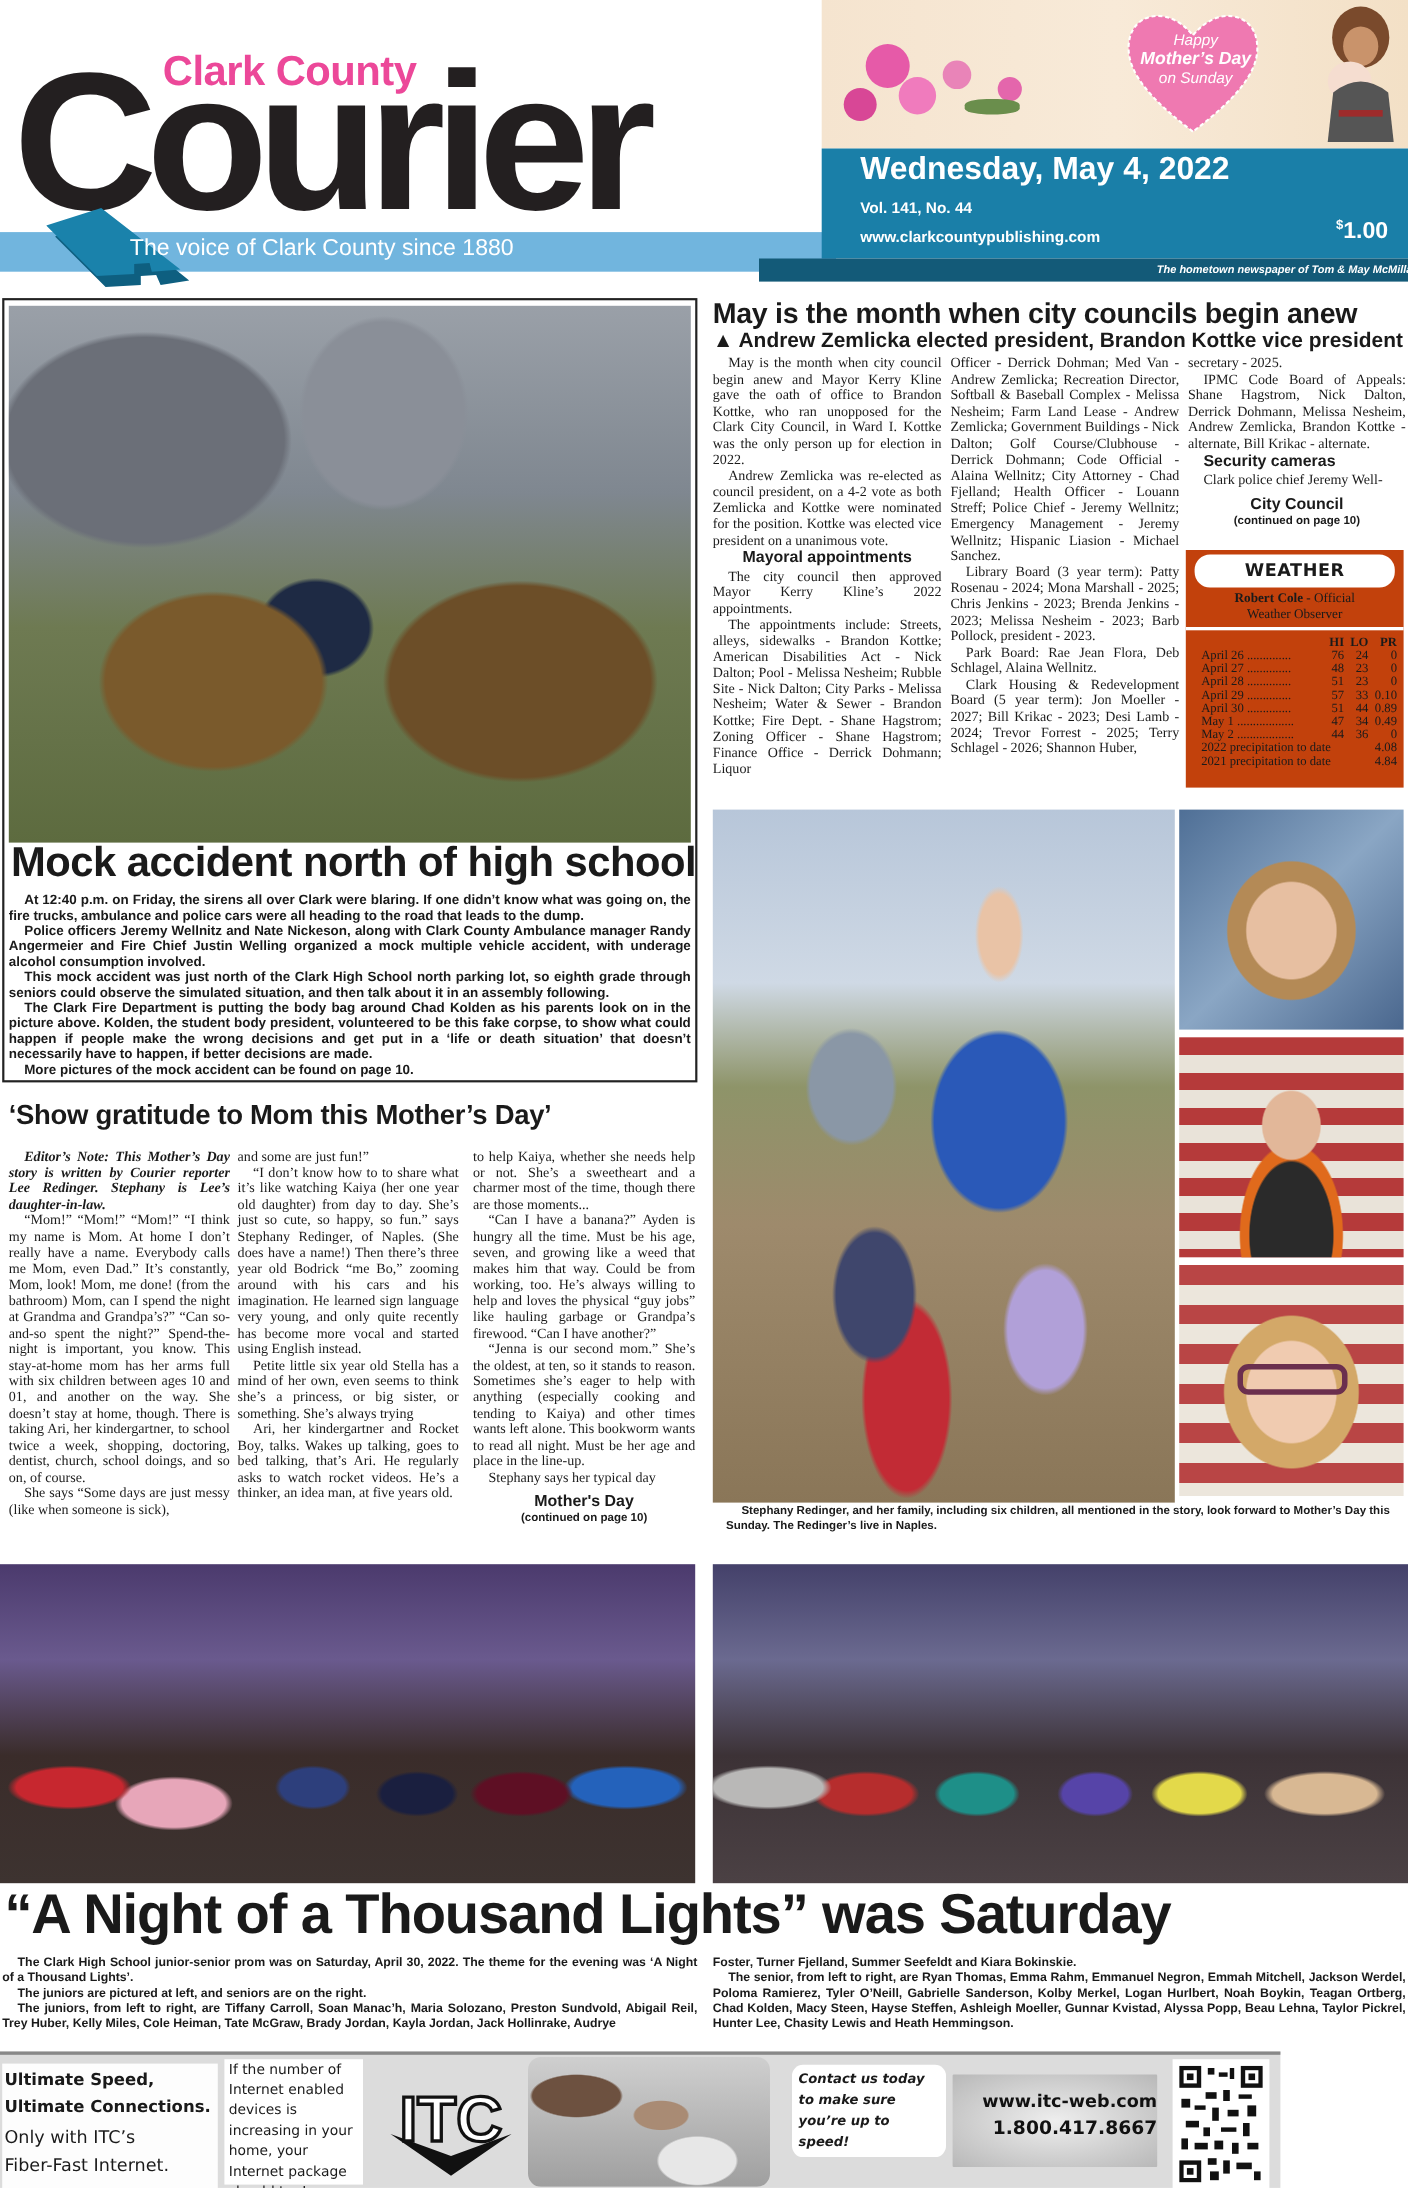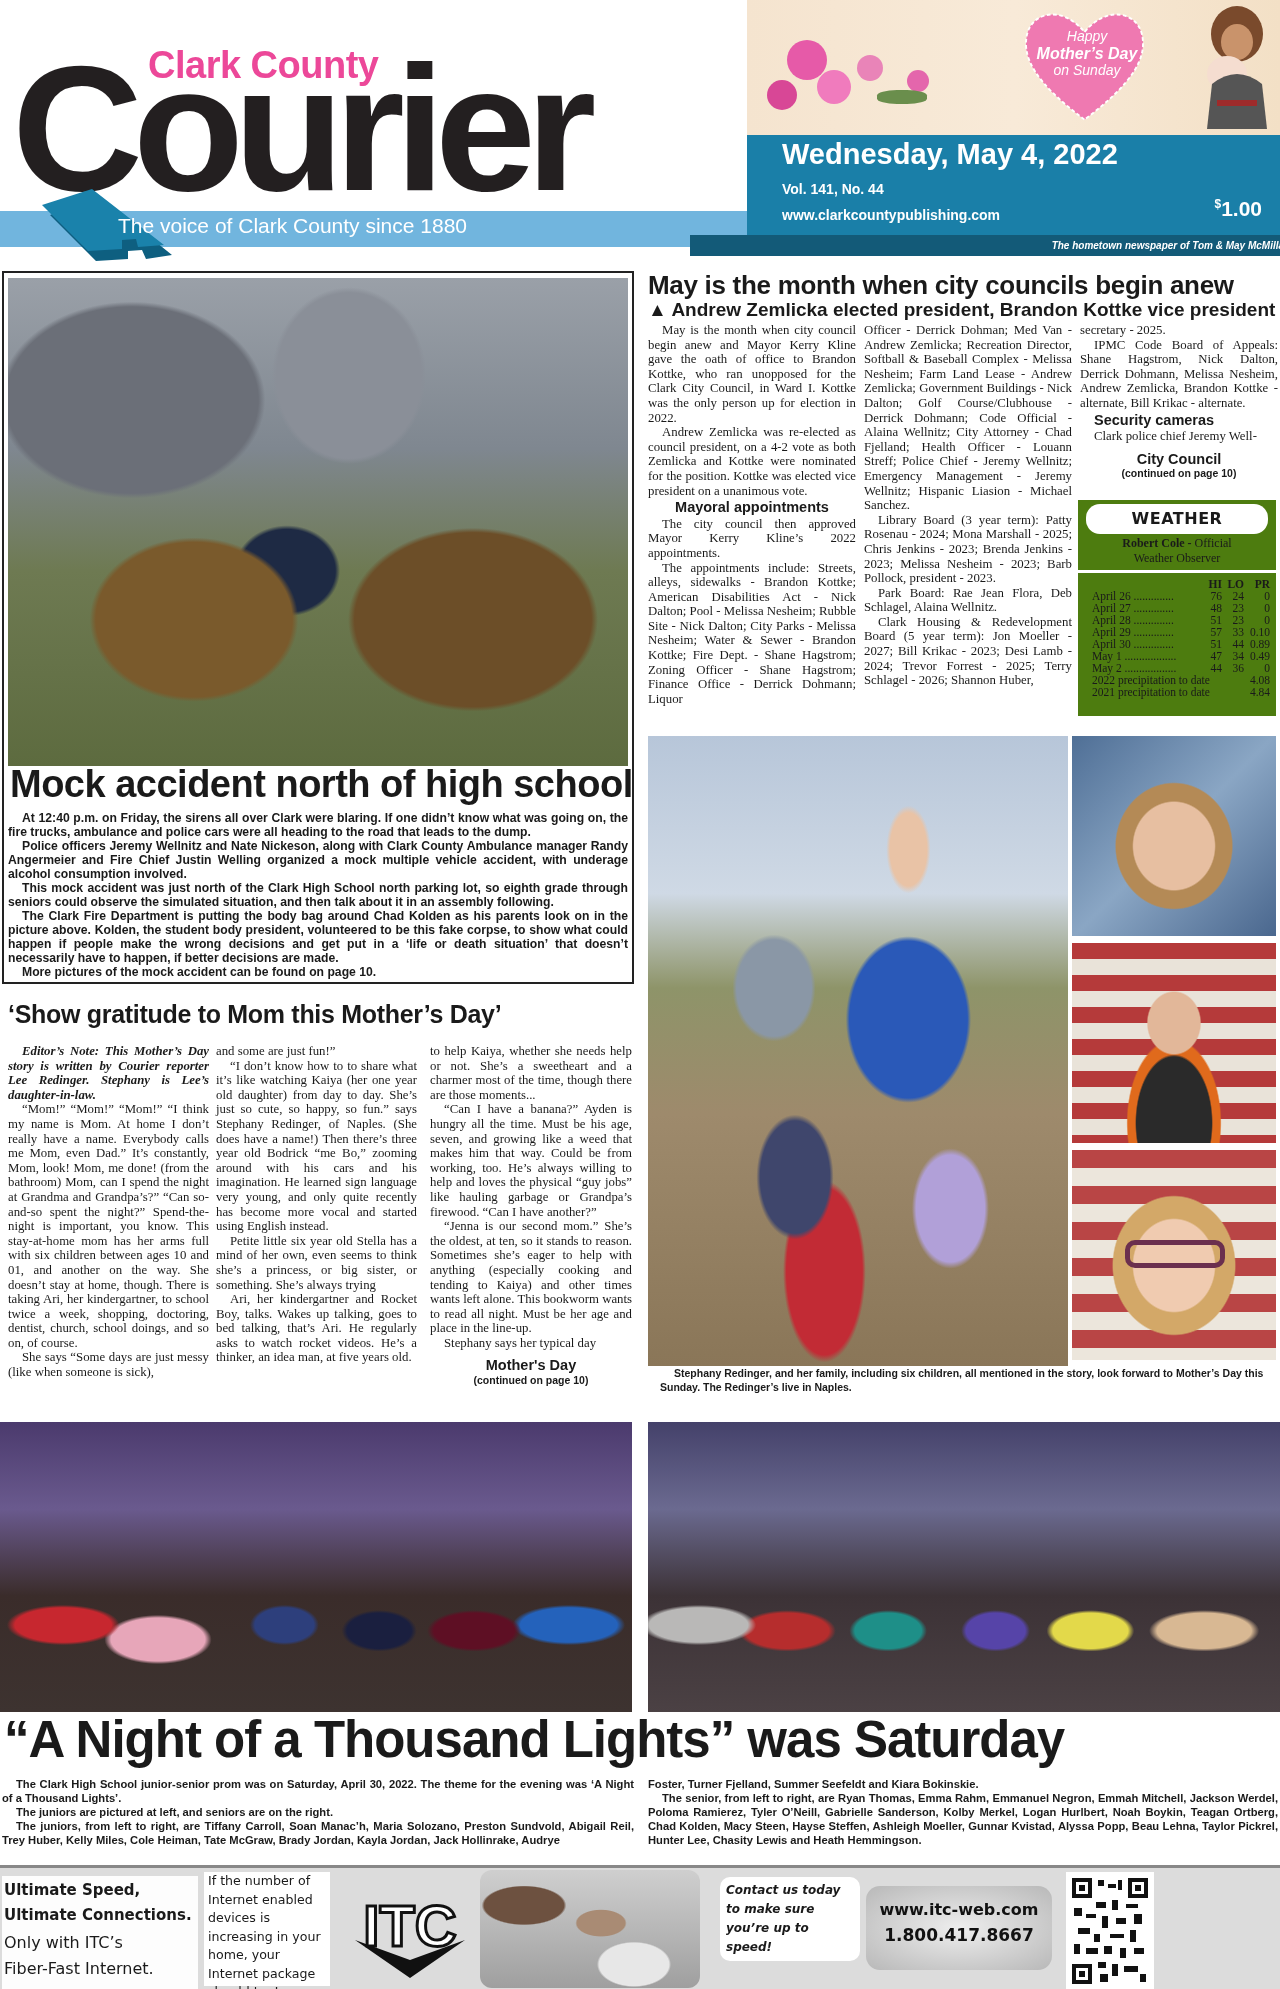--- a/index.html
+++ b/index.html
@@ -44,21 +44,21 @@
   #council-head { left: 648px; top: 270px; font-family: "Liberation Sans", sans-serif; font-weight: 700; font-size: 26px; letter-spacing: -0.3px; }
   #council-sub { left: 648px; top: 299px; font-family: "Liberation Sans", sans-serif; font-size: 19px; }
   .col { position: absolute; font-family: "Liberation Serif", serif; font-size: 12.8px; line-height: 14.6px; text-align: justify; }
   .col p { text-indent: 14px; }
   .subhead { font-family: "Liberation Sans", sans-serif; font-weight: 700; font-size: 14.5px; text-align: center; text-indent: 0 !important; margin: 2px 0; }
   .cont { font-family: "Liberation Sans", sans-serif; font-weight: 700; text-align: center; text-indent: 0 !important; }
   .cont .t { font-size: 14.5px; display: block; }
   .cont .s { font-size: 10.5px; display: block; }
 
   
-  #weather { left: 1078px; top: 500px; width: 198px; height: 216px; background: #4d7c0f; font-family: "Liberation Serif", serif; }
+  #weather { left: 1078px; top: 500px; width: 198px; height: 216px; background: #c2410c; font-family: "Liberation Serif", serif; }
   #weather-title { position: absolute; left: 8px; top: 4px; width: 182px; height: 30px; background: #fff; border-radius: 14px; text-align: center; font-family: "DejaVu Sans", sans-serif; font-size: 16px; line-height: 30px; font-weight: 700; letter-spacing: 0.5px; }
   #weather-obs { position: absolute; left: 0; top: 36px; width: 198px; text-align: center; font-size: 12px; line-height: 15px; }
   #weather-divider { position: absolute; left: 0; top: 70px; width: 198px; height: 3px; background: #fff; }
   #weather-table { position: absolute; left: 14px; top: 78px; width: 178px; font-size: 11.5px; line-height: 12px; border-collapse: collapse; }
   #weather-table th { font-weight: 700; text-align: right; }
   #weather-table td { text-align: right; padding: 0; margin-left: 35px; }
   #weather-table td.d { text-align: left; white-space: nowrap; }
 
   
   .photo { position: absolute; overflow: hidden; }
@@ -105,33 +105,33 @@
       radial-gradient(ellipse at 70% 72%, #e3d94a 0 6%, transparent 7%),
       radial-gradient(ellipse at 88% 72%, #d8b893 0 6%, transparent 7%),
       linear-gradient(180deg,#44416a 0%,#6b6a90 30%,#3c3236 60%,#4b4144 100%); }
   #prom-head { left: 4px; top: 1710px; font-family: "Liberation Sans", sans-serif; font-weight: 700; font-size: 51px; letter-spacing: -1px; white-space: nowrap; }
   #prom-col1 { left: 2px; top: 1777px; width: 632px; font-family: "Liberation Sans", sans-serif; font-weight: 700; font-size: 11.2px; line-height: 14px; text-align: justify; }
   #prom-col2 { left: 648px; top: 1777px; width: 630px; font-family: "Liberation Sans", sans-serif; font-weight: 700; font-size: 11.2px; line-height: 14px; text-align: justify; }
   #prom-col1 p, #prom-col2 p { text-indent: 14px; }
   #prom-col2 p.noindent { text-indent: 0; }
 
   
-  #ad { left: 0; top: 1865px; width: 1280px; height: 124px; border-top: 3px solid #888; background: #dcdcdc; }
+  #ad { left: 0; top: 1865px; width: 1164px; height: 124px; border-top: 3px solid #888; background: #dcdcdc; }
   #ad-left { position: absolute; left: 2px; top: 8px; width: 196px; height: 114px; background: #fff; opacity: 0.93; }
   #ad-h1 { position: absolute; left: 4px; top: 10px; font-family: "DejaVu Sans", sans-serif; font-weight: 700; font-size: 15px; line-height: 25px; }
   #ad-h2 { position: absolute; left: 4px; top: 62px; font-family: "DejaVu Sans", sans-serif; font-size: 16px; line-height: 26px; }
   #ad-mid { position: absolute; left: 204px; top: 4px; width: 126px; height: 114px; background: #fff; font-family: "DejaVu Sans", sans-serif; font-size: 12.6px; line-height: 18.5px; padding-left: 4px; }
   #itc-logo { position: absolute; left: 350px; top: 10px; width: 120px; height: 105px; }
   #ad-photo { position: absolute; left: 480px; top: 2px; width: 220px; height: 118px; border-radius: 12px; background:
       radial-gradient(ellipse at 20% 30%, #6d5140 0 16%, transparent 17%),
       radial-gradient(ellipse at 55% 45%, #a98b74 0 14%, transparent 15%),
       radial-gradient(ellipse at 70% 80%, #e7e7e7 0 16%, transparent 17%),
       linear-gradient(180deg,#cfcfcf,#9f9f9f); }
   #ad-contact { position: absolute; left: 720px; top: 9px; width: 140px; height: 84px; background: #fff; border-radius: 10px; font-family: "DejaVu Sans", sans-serif; font-style: italic; font-weight: 700; font-size: 12px; line-height: 19px; padding: 4px 6px; }
-  #ad-web { position: absolute; left: 866px; top: 18px; width: 186px; height: 84px; border-radius: 14px; background: radial-gradient(ellipse,#eeeeee,#b8b8b8); text-align: center; font-family: "DejaVu Sans", sans-serif; font-weight: 700; color: #111; }
+  #ad-web { position: absolute; left: 866px; top: 18px; width: 186px; height: 84px; border-radius: 1px; background: radial-gradient(ellipse,#eeeeee,#b8b8b8); text-align: right; font-family: "DejaVu Sans", sans-serif; font-weight: 700; color: #111; }
   #ad-url { display: block; margin-top: 14px; font-size: 16px; }
   #ad-phone { display: block; margin-top: 6px; font-size: 17px; }
   #qr { position: absolute; left: 1066px; top: 4px; width: 88px; height: 118px; background: #fff; padding: 6px; }
   #qr svg { width: 76px; height: 106px; }
 </style>
 </head>
 <body>
 
 <header>
   <div class="abs" id="courier">Courier</div>

